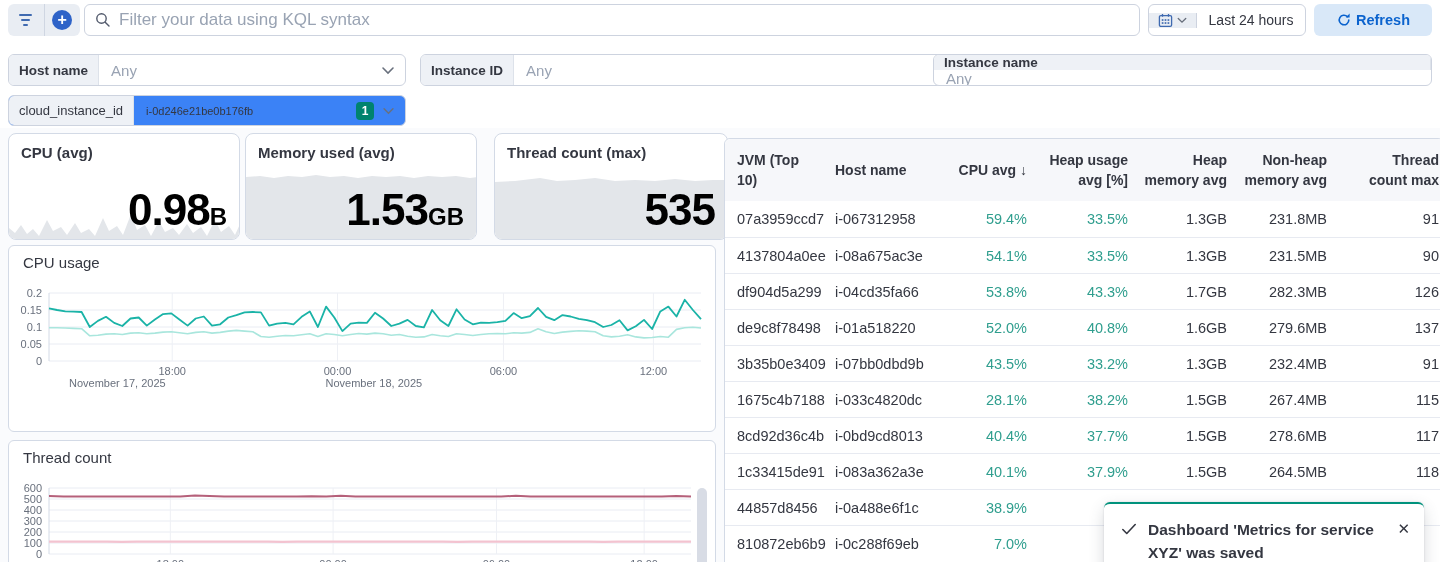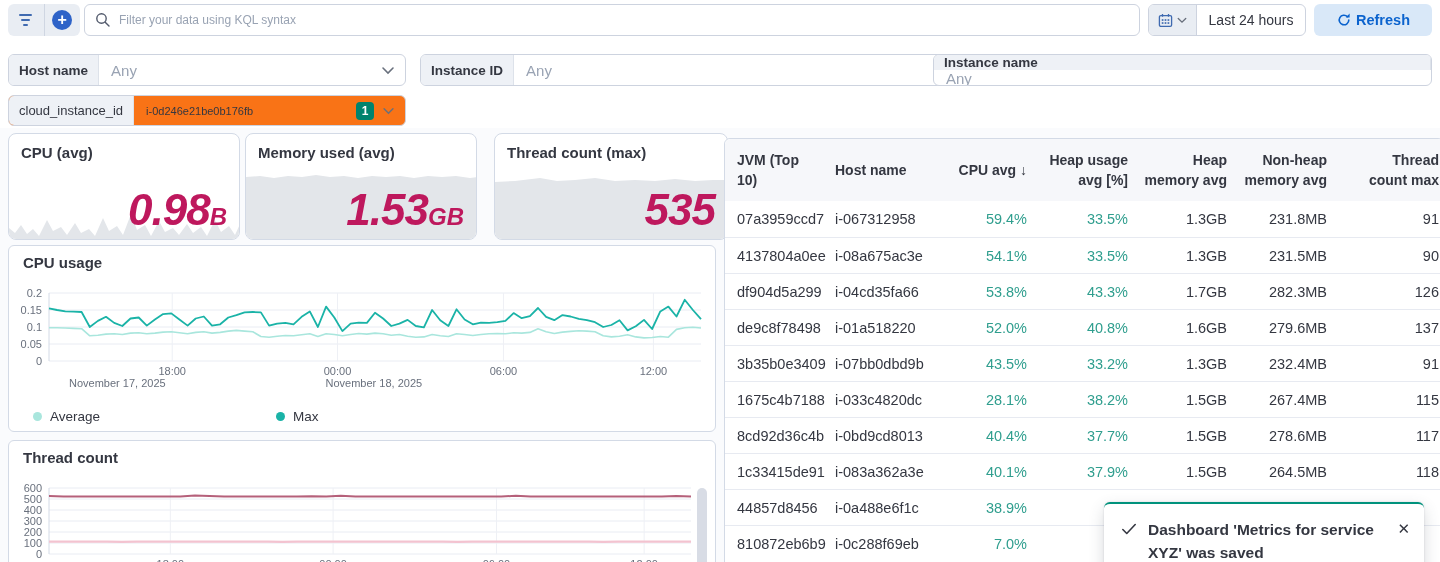--- a/index.html
+++ b/index.html
@@ -27,26 +27,26 @@
     width:20px; height:20px; border-radius:50%; background:var(--accent-blue);
     color:#fff; display:flex; align-items:center; justify-content:center;
     font-size:16px; font-weight:bold; line-height:1;
   }
   .kql-input-wrap {
     position:absolute; left:84px; top:4px; width:1056px; height:32px;
     background:#fff; border:1px solid #cdd3df; border-radius:6px;
     display:flex; align-items:center; padding:0 10px; gap:8px;
   }
   .kql-input-wrap input {
-    border:none; outline:none; flex:1; font-size:12px; font-family:inherit; color:#343741; background:transparent;
+    border:none; outline:none; flex:1; font-size:17px; font-family:inherit; color:#343741; background:transparent;
   }
   .kql-input-wrap input::placeholder { color:#99a3b3; }
   .datepicker {
     position:absolute; left:1148px; top:4px; width:158px; height:32px;
-    border:1px solid #cdd3df; border-radius:6px; background:#fff; display:flex; overflow:hidden;
+    border:1px solid #cdd3df; border-radius:6px; background:#fff; display:flex; overflow:hidden;align-items:center;
   }
   .datepicker .cal-seg {
     width:48px; background:#e9edf3; display:flex; align-items:center; justify-content:center; gap:4px; cursor:pointer;
     border-right:1px solid #cdd3df;
   }
   .datepicker .range-seg { flex:1; display:flex; align-items:center; justify-content:center; font-size:14px; cursor:pointer; }
   .refresh-btn {
     position:absolute; left:1314px; top:4px; width:118px; height:32px;
     background:var(--refresh-bg); color:var(--refresh-blue); border:none; border-radius:6px;
     font-size:14.5px; font-weight:600; font-family:inherit;
@@ -64,50 +64,50 @@
   }
   .ctrl .ctrl-value { flex:1; display:flex; align-items:center; padding:0 12px; font-size:15px; color:#99a3b3; }
   .ctrl .chev { display:flex; align-items:center; padding-right:10px; }
   #ctrl-host { left:8px; width:398px; }
   #ctrl-instance-id { left:420px; width:592px; }
   #ctrl-instance-name { left:933px; width:499px;flex-direction:column; }
 
   
   .pill {
     position:absolute; left:8px; top:95px; width:398px; height:31px;
-    border:1px solid #cdd3df; border-radius:6px; background:#f97316; display:flex; align-items:stretch; overflow:hidden; cursor:pointer;
+    border:1px solid #cdd3df; border-radius:6px; background:#3b82f6; display:flex; align-items:stretch; overflow:hidden; cursor:pointer;
   }
   .pill .pill-field { background:#eef1f6; display:flex; align-items:center; padding:0 10px; font-size:13px; border-right:1px solid #dde2ea; }
   .pill .pill-value { flex:1; display:flex; align-items:center; padding:0 12px; font-size:11px; color:#343741; }
   .pill .pill-badge {
     align-self:center; background:var(--badge-green); color:#fff; font-size:12px; font-weight:bold;
     border-radius:4px; min-width:18px; height:18px; display:flex; align-items:center; justify-content:center; padding:0 4px;
   }
   .pill .chev { display:flex; align-items:center; padding:0 10px 0 8px; }
 
   
   .metric-card {
     position:absolute; top:133px; height:107px; background:#fff;
     border:1px solid #d3dae6; border-radius:8px; overflow:hidden;
   }
   #metric-0 { left:8px; width:232px; }
   #metric-1 { left:245px; width:232px; }
   #metric-2 { left:494px; width:234px;text-align:center; }
   .metric-card .spark { position:absolute; left:0; bottom:0; }
   .metric-title { position:absolute; left:12px; top:10px; font-size:15px; font-weight:700; }
   .metric-value {
-    position:absolute; right:12px; bottom:4px; font-size:44px; font-weight:700; letter-spacing:-1px; color:#be185d;font-style:italic;
+    position:absolute; right:12px; bottom:4px; font-size:44px; font-weight:700; letter-spacing:-1px; color:#000000;
   }
   .metric-value .unit { font-size:24px; letter-spacing:0; }
 
   
   .panel { position:absolute; background:#fff; border:1px solid #d3dae6; border-radius:6px; }
   #cpu-panel { left:8px; top:245px; width:708px; height:187px; }
   #thread-panel { left:8px; top:440px; width:708px; height:140px; }
-  .panel-title { position:absolute; left:14px; top:8px; font-size:15px; font-weight:700; }
+  .panel-title { position:absolute; left:14px; top:8px; font-size:15px; font-weight:400; }
   .chart-svg { position:absolute; left:0; top:0; }
   .legend { position:absolute; left:0; top:163px; display:flex; }
   .legend-item { display:flex; align-items:center; gap:8px; font-size:13.5px; cursor:pointer; }
   .legend-item .dot { width:9px; height:9px; border-radius:50%; }
   #legend-average { margin-left:24px; }
   #legend-max { margin-left:176px; }
   .thread-scrollbar {
     position:absolute; left:688px; top:47px; width:10px; height:88px;
     background:#d8dce5; border-radius:5px;
   }
@@ -276,30 +276,20 @@
       <text x="328.51" y="129" text-anchor="middle" class="axis-text">00:00</text>
       <text x="316.51" y="141" text-anchor="start" class="axis-text">November 18, 2025</text>
       <line x1="494.44399999999996" x2="494.44399999999996" y1="47" y2="115" stroke="#eef0f5"></line>
       <text x="494.44399999999996" y="129" text-anchor="middle" class="axis-text">06:00</text>
       <line x1="644.404" x2="644.404" y1="47" y2="115" stroke="#eef0f5"></line>
       <text x="644.404" y="129" text-anchor="middle" class="axis-text">12:00</text>
       <text x="60" y="141" text-anchor="start" class="axis-text">November 17, 2025</text>
       <polyline points="40.0,81.7 48.1,81.7 56.3,82.0 64.5,82.4 72.6,82.7 80.8,89.8 88.9,89.2 97.0,88.1 105.2,87.8 113.3,88.5 121.5,87.1 129.7,86.8 137.8,87.8 145.9,87.1 154.1,86.1 162.3,85.8 170.4,86.8 178.6,87.8 186.7,86.4 194.8,85.8 203.0,87.1 211.2,86.4 219.3,85.1 227.4,84.4 235.6,85.1 243.8,85.8 251.9,90.5 260.1,91.2 268.2,90.2 276.4,89.5 284.5,89.8 292.6,88.8 300.8,87.8 308.9,90.5 317.1,87.8 325.3,88.5 333.4,89.8 341.6,88.5 349.7,87.5 357.9,88.1 366.0,87.1 374.1,87.8 382.3,89.2 390.4,88.5 398.6,90.2 406.8,91.2 414.9,90.9 423.1,88.5 431.2,89.8 439.4,90.5 447.5,87.8 455.6,88.5 463.8,89.5 471.9,88.5 480.1,87.8 488.3,87.5 496.4,87.8 504.6,86.8 512.7,87.1 520.9,86.4 529.0,82.7 537.1,85.8 545.3,87.5 553.5,86.1 561.6,85.4 569.8,84.7 577.9,85.1 586.0,85.8 594.2,89.8 602.4,90.9 610.5,90.2 618.6,88.8 626.8,90.9 635.0,91.9 643.1,91.5 651.3,90.5 659.4,91.2 667.5,83.4 675.7,81.7 683.9,81.3 692.0,82.0" fill="none" stroke="#a9e6dd" stroke-width="1.6" stroke-linejoin="round"></polyline>
       <polyline points="40.0,62.3 48.1,64.0 56.3,65.4 64.5,65.7 72.6,66.0 80.8,81.0 88.9,74.9 97.0,70.8 105.2,76.9 113.3,80.0 121.5,72.5 129.7,71.5 137.8,79.6 145.9,73.5 154.1,68.1 162.3,67.4 170.4,73.5 178.6,79.6 186.7,72.5 194.8,70.5 203.0,79.6 211.2,78.3 219.3,71.5 227.4,69.1 235.6,66.4 243.8,66.0 251.9,66.4 260.1,79.6 268.2,77.6 276.4,76.9 284.5,78.3 292.6,70.8 300.8,65.4 308.9,81.0 317.1,60.6 325.3,71.5 333.4,85.1 341.6,77.6 349.7,76.6 357.9,76.9 366.0,66.7 374.1,72.5 382.3,80.0 390.4,77.6 398.6,73.9 406.8,80.0 414.9,81.3 423.1,64.0 431.2,74.2 439.4,80.0 447.5,63.3 455.6,73.5 463.8,78.3 471.9,76.6 480.1,76.9 488.3,76.2 496.4,74.9 504.6,67.1 512.7,72.2 520.9,70.1 529.0,62.0 537.1,70.8 545.3,74.2 553.5,69.1 561.6,70.5 569.8,72.8 577.9,74.2 586.0,76.2 594.2,81.0 602.4,79.0 610.5,74.2 618.6,84.4 626.8,80.3 635.0,73.9 643.1,83.0 651.3,65.4 659.4,60.6 667.5,70.5 675.7,53.8 683.9,64.0 692.0,73.2" fill="none" stroke="#1ab3a7" stroke-width="1.8" stroke-linejoin="round"></polyline>
     </svg>
-  <div class="legend">
-    <div class="legend-item" id="legend-average">
-      <span class="dot" id="dot-average" style="background: rgb(169, 230, 221);"></span>
-      <span>Average</span>
-    </div>
-    <div class="legend-item" id="legend-max">
-      <span class="dot" id="dot-max" style="background: rgb(26, 179, 167);"></span>
-      <span>Max</span>
-    </div>
-  </div>
 </div>
 
 <div class="panel" id="thread-panel">
   <div class="panel-title">Thread count</div>
   <svg class="chart-svg" id="thread-chart" width="686" height="138">
       <line x1="40" x2="682" y1="113" y2="113" stroke="#e9ecf3" stroke-width="1"></line>
       <text x="33" y="116.5" text-anchor="end" class="axis-text">0</text>
       <line x1="40" x2="682" y1="102" y2="102" stroke="#e9ecf3" stroke-width="1"></line>
       <text x="33" y="105.5" text-anchor="end" class="axis-text">100</text>
       <line x1="40" x2="682" y1="91" y2="91" stroke="#e9ecf3" stroke-width="1"></line>

